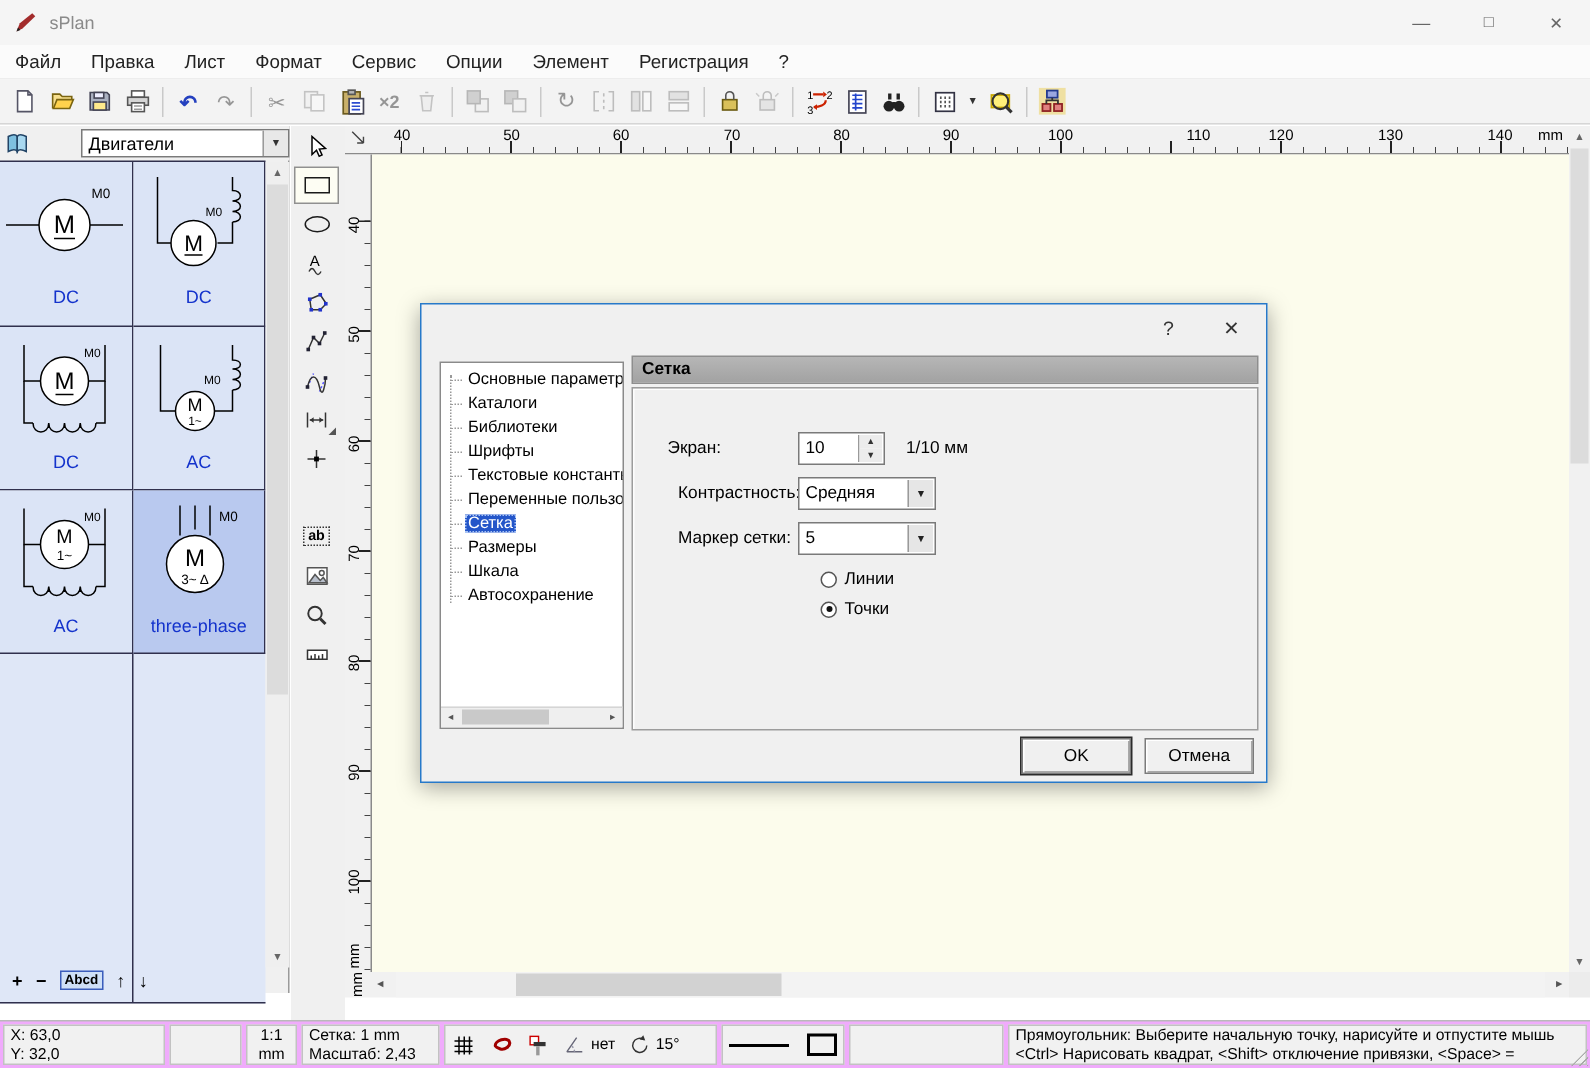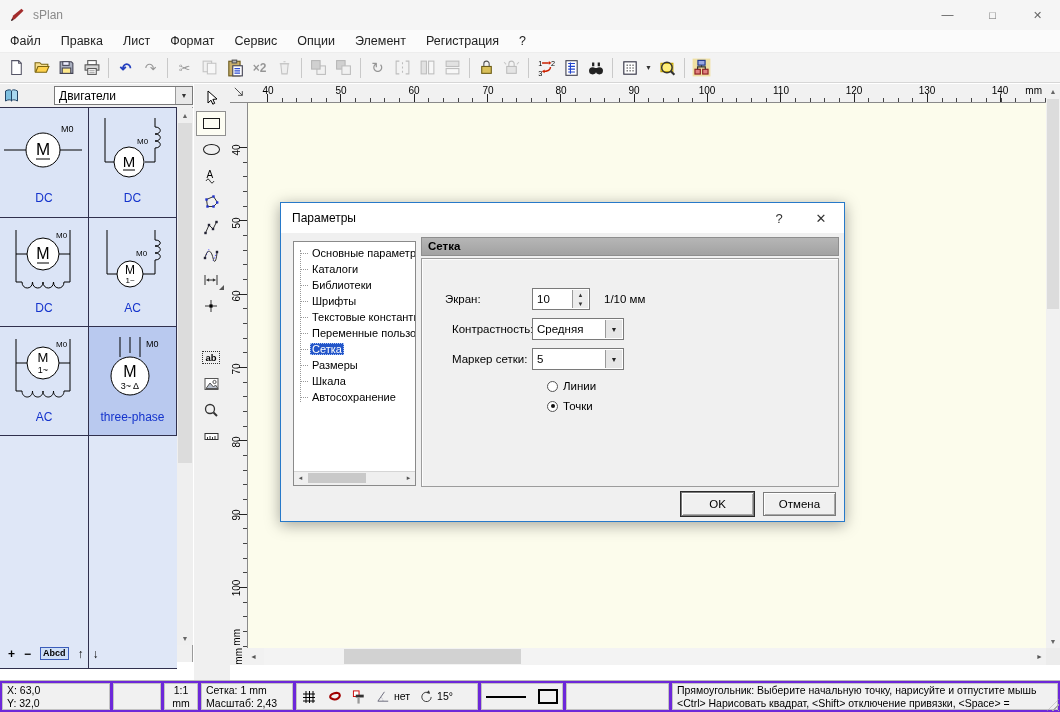--- a/index.html
+++ b/index.html
@@ -59,21 +59,21 @@
   
   #vscroll{left:1046px;top:84px;width:14px;height:564px;background:#f1f1f1;}
   #hscroll-row{left:230px;top:648px;width:816px;height:17px;background:#f1f1f1;display:flex;align-items:center;}
   #hs-track{position:absolute;left:34px;right:16px;top:0;bottom:0;background:#f3f3f3;}
   #hs-thumb{position:absolute;left:80px;width:177px;top:1px;bottom:1px;background:#d2d2d2;}
   #scroll-corner{left:1046px;top:648px;width:14px;height:17px;background:#ececec;}
   
   #tabs-row{left:228px;top:665px;width:832px;height:15px;background:#ededed;border-top:1px solid #bbb;box-sizing:border-box;}
   #sheet-tab{position:absolute;left:3px;top:0;height:15px;line-height:14px;padding:0 16px;font-size:11px;background:#fafaf2;clip-path:polygon(0 0,100% 0,calc(100% - 10px) 100%,10px 100%);box-shadow:inset 0 -1px 0 #999;}
   
-  #statusbar{left:0;top:680px;width:1060px;height:32px;background:#6d28d9;border-top:1px solid #b9b9b9;display:flex;gap:3px;padding:2px 2px;box-sizing:border-box;}
+  #statusbar{left:0;top:680px;width:1060px;height:32px;background:#f0abfc;border-top:1px solid #b9b9b9;display:flex;gap:3px;padding:2px 2px;box-sizing:border-box;}
   .scell{background:#f1f1f1;border:1px solid #c2c2c2;box-sizing:border-box;font-size:10.5px;line-height:13px;padding:0 4px;flex:none;overflow:hidden;}
   .scell.icons{display:flex;align-items:center;gap:9px;}
   .scell.samples{display:flex;align-items:center;justify-content:center;gap:12px;}
   #grip{position:absolute;right:1px;bottom:1px;width:12px;height:12px;clip-path:polygon(100% 0,100% 100%,0 100%);background:repeating-linear-gradient(135deg,#aaa 0 1px,transparent 1px 4px);}
   .line-sample{width:46px;border-top:2px solid #000;}
   .rect-sample{width:22px;height:15px;border:2px solid #000;box-sizing:border-box;}
   
   #dialog{left:280px;top:202px;width:565px;height:320px;background:#f0f0f0;border:1px solid #2779c9;box-shadow:0 3px 14px rgba(0,0,0,.35);box-sizing:border-box;z-index:10;}
   #dlg-title{position:absolute;left:0;top:0;right:0;height:30px;background:#fff;display:flex;align-items:center;}
   #dlg-title .t{font-size:12px;margin-left:11px;}
@@ -488,21 +488,21 @@
       </span>
     <div id="rt-minor"></div>
       <div id="rt-major"></div>
     <span class="lab" style="left:38px">40</span>
     <span class="lab" style="left:111px">50</span>
     <span class="lab" style="left:184px">60</span>
     <span class="lab" style="left:258px">70</span>
     <span class="lab" style="left:331px">80</span>
     <span class="lab" style="left:404px">90</span>
     <span class="lab" style="left:477px">100</span>
-    <span class="lab" style="left:551px">110</span>
+    <span class="lab" style="left:569px">110</span>
     <span class="lab" style="left:624px">120</span>
     <span class="lab" style="left:697px">130</span>
     <span class="lab" style="left:770px">140</span>
     <span class="unit">mm</span>
   </div>
 
   <div class="abs" id="ruler-left">
     <div id="rl-minor"></div>
       <div id="rl-major"></div>
     <span class="lab" style="top:47px">40</span>
@@ -527,23 +527,20 @@
     <span style="margin-left:6px;font-size:7px;color:#555">◄</span>
     <div id="hs-track">
         <div id="hs-thumb"></div>
       </div>
     <span style="position:absolute;right:3px;font-size:7px;color:#555">►</span>
   </div>
   <div class="abs" id="scroll-corner"></div>
 
 
   <div class="abs" id="dialog">
-    <div id="dlg-title">
-      <span class="t">Параметры</span>
-    </div>
     <span class="dlg-cap-btn" style="right:48px">?</span>
     <span class="dlg-cap-btn" style="right:6px">✕</span>
 
     <div id="tree">
       <div class="items">
         <div class="tree-item"><span class="txt">Основные параметры</span></div>
         <div class="tree-item"><span class="txt">Каталоги</span></div>
         <div class="tree-item"><span class="txt">Библиотеки</span></div>
         <div class="tree-item"><span class="txt">Шрифты</span></div>
         <div class="tree-item"><span class="txt">Текстовые константы</span></div>

